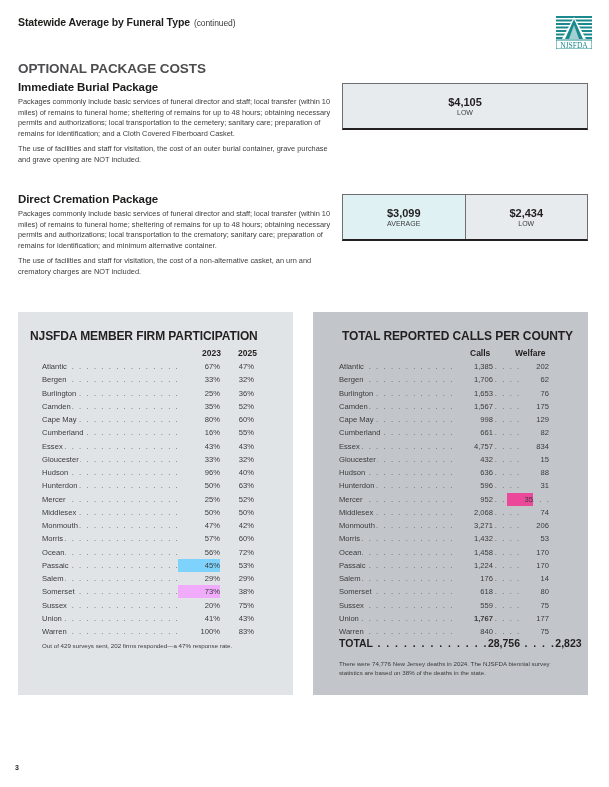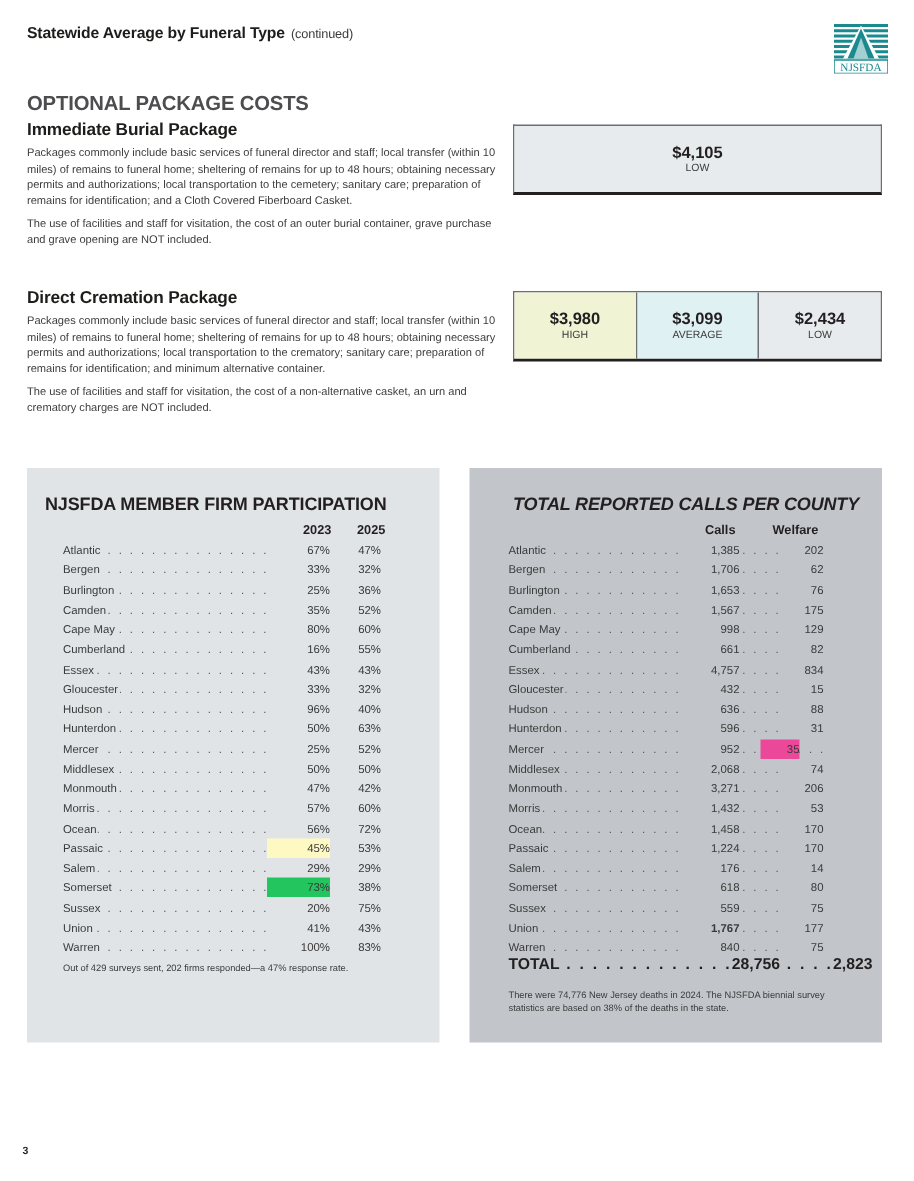--- a/index.html
+++ b/index.html
@@ -81,24 +81,20 @@
     <span class="lbl">LOW</span>
   </div>
 </div>
 
 <div class="abs pkg-title" style="left:18px; top:193px;">Direct Cremation Package</div>
 <div class="abs pkg-desc" style="left:18px; top:209px;">
   <p>Packages commonly include basic services of funeral director and staff; local transfer (within 10 miles) of remains to funeral home; sheltering of remains for up to 48 hours; obtaining necessary permits and authorizations; local transportation to the crematory; sanitary care; preparation of remains for identification; and minimum alternative container.</p>
   <p>The use of facilities and staff for visitation, the cost of a non-alternative casket, an urn and crematory charges are NOT included.</p>
 </div>
 <div class="abs pricebox" style="top:194px;">
-  <div class="cell c-high">
-    <span class="val">$3,980</span>
-    <span class="lbl">HIGH</span>
-  </div>
   <div class="cell c-avg">
     <span class="val">$3,099</span>
     <span class="lbl">AVERAGE</span>
   </div>
   <div class="cell c-low">
     <span class="val">$2,434</span>
     <span class="lbl">LOW</span>
   </div>
 </div>
 
@@ -193,33 +189,33 @@
       </div>
       <div class="row">
         <span class="name" style="background: rgb(225, 228, 231); z-index: 2; padding-right: 1px;">Ocean</span>
         <span class="dots" style="left:0;width:178px;top:0;"> . . . . . . . . . . . . . . . . . . . . . . . . . . . . . . . . . . . .</span>
         <span class="v" style="right: 52px; width: 40px; background: rgb(225, 228, 231); padding-left: 2px; z-index: 2;">56%</span>
         <span class="v" style="right: 18px; width: 30px; z-index: 2;">72%</span>
       </div>
       <div class="row">
         <span class="name" style="background: rgb(225, 228, 231); z-index: 2; padding-right: 1px;">Passaic</span>
         <span class="dots" style="left:0;width:178px;top:0;"> . . . . . . . . . . . . . . . . . . . . . . . . . . . . . . . . . . . .</span>
-        <span class="v" style="right: 52px; width: 40px; background: #fef9c3; padding-left: 2px; z-index: 2;">45%</span>
+        <span class="v" style="right: 52px; width: 40px; background: #7dd3fc; padding-left: 2px; z-index: 2;">45%</span>
         <span class="v" style="right: 18px; width: 30px; z-index: 2;">53%</span>
       </div>
       <div class="row">
         <span class="name" style="background: rgb(225, 228, 231); z-index: 2; padding-right: 1px;">Salem</span>
         <span class="dots" style="left:0;width:178px;top:0;"> . . . . . . . . . . . . . . . . . . . . . . . . . . . . . . . . . . . .</span>
         <span class="v" style="right: 52px; width: 40px; background: rgb(225, 228, 231); padding-left: 2px; z-index: 2;">29%</span>
         <span class="v" style="right: 18px; width: 30px; z-index: 2;">29%</span>
       </div>
       <div class="row">
         <span class="name" style="background: rgb(225, 228, 231); z-index: 2; padding-right: 1px;">Somerset</span>
         <span class="dots" style="left:0;width:178px;top:0;"> . . . . . . . . . . . . . . . . . . . . . . . . . . . . . . . . . . . .</span>
-        <span class="v" style="right: 52px; width: 40px; background: #22c55e; padding-left: 2px; z-index: 2;">73%</span>
+        <span class="v" style="right: 52px; width: 40px; background: #f0abfc; padding-left: 2px; z-index: 2;">73%</span>
         <span class="v" style="right: 18px; width: 30px; z-index: 2;">38%</span>
       </div>
       <div class="row">
         <span class="name" style="background: rgb(225, 228, 231); z-index: 2; padding-right: 1px;">Sussex</span>
         <span class="dots" style="left:0;width:178px;top:0;"> . . . . . . . . . . . . . . . . . . . . . . . . . . . . . . . . . . . .</span>
         <span class="v" style="right: 52px; width: 40px; background: rgb(225, 228, 231); padding-left: 2px; z-index: 2;">20%</span>
         <span class="v" style="right: 18px; width: 30px; z-index: 2;">75%</span>
       </div>
       <div class="row">
         <span class="name" style="background: rgb(225, 228, 231); z-index: 2; padding-right: 1px;">Union</span>
@@ -231,21 +227,21 @@
         <span class="name" style="background: rgb(225, 228, 231); z-index: 2; padding-right: 1px;">Warren</span>
         <span class="dots" style="left:0;width:178px;top:0;"> . . . . . . . . . . . . . . . . . . . . . . . . . . . . . . . . . . . .</span>
         <span class="v" style="right: 52px; width: 40px; background: rgb(225, 228, 231); padding-left: 2px; z-index: 2;">100%</span>
         <span class="v" style="right: 18px; width: 30px; z-index: 2;">83%</span>
       </div>
     </div>
   <div class="footnote" style="left:24px; top:330px; width:240px;">Out of 429 surveys sent, 202 firms responded—a 47% response rate.</div>
 </div>
 
 <div class="abs panel panel-right">
-  <div class="panel-title" style="left:29px;font-style:italic;">TOTAL REPORTED CALLS PER COUNTY</div>
+  <div class="panel-title" style="left:29px;">TOTAL REPORTED CALLS PER COUNTY</div>
   <div class="colhead" style="left:157px;">Calls</div>
   <div class="colhead" style="left:202px;">Welfare</div>
   <div class="rows" style="left:26px; width:210px;" id="calls-rows">
       <div class="row">
         <span class="name" style="background: rgb(194, 198, 202); z-index: 2; padding-right: 1px;">Atlantic</span>
         <span class="dots" style="left:0;width:210px;top:0;"> . . . . . . . . . . . . . . . . . . . . . . . . . . . . . . . . . . . .</span>
         <span class="v" style="right: 56px; width: 36px; background: rgb(194, 198, 202); padding-left: 2px; z-index: 2;">1,385</span>
         <span class="v" style="right: 0px; width: 24px; background: rgb(194, 198, 202); padding-left: 2px; z-index: 2;">202</span>
       </div>
       <div class="row">

